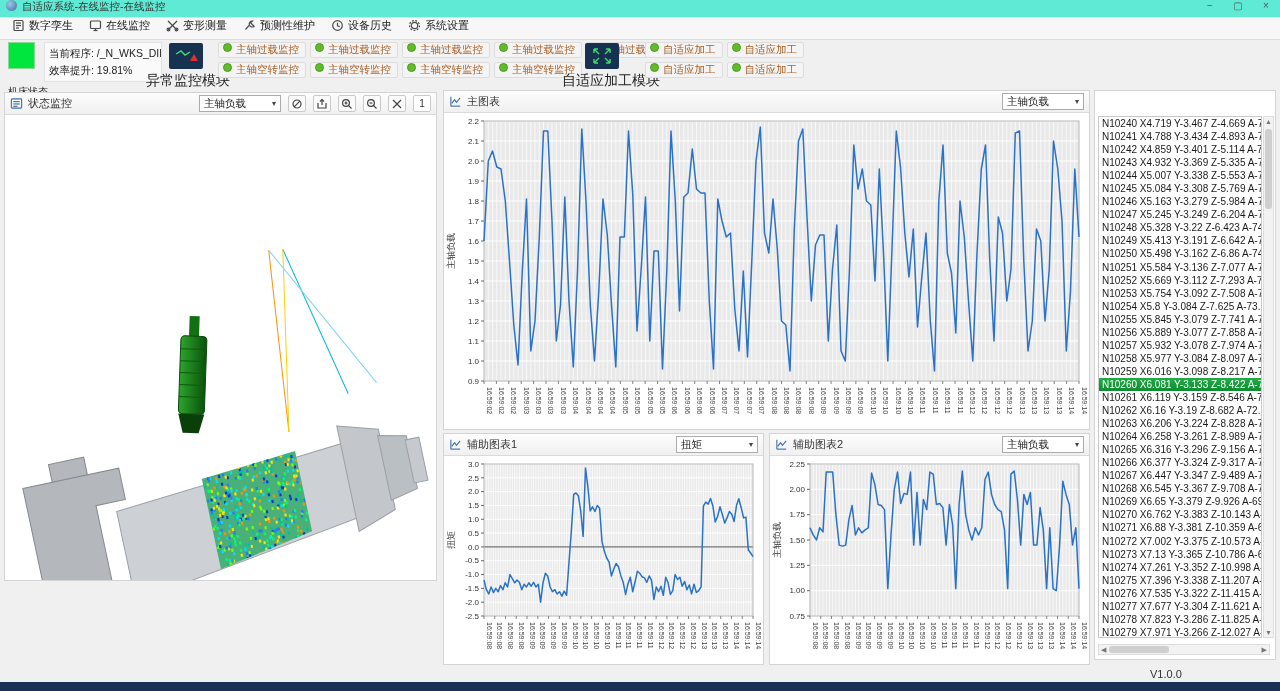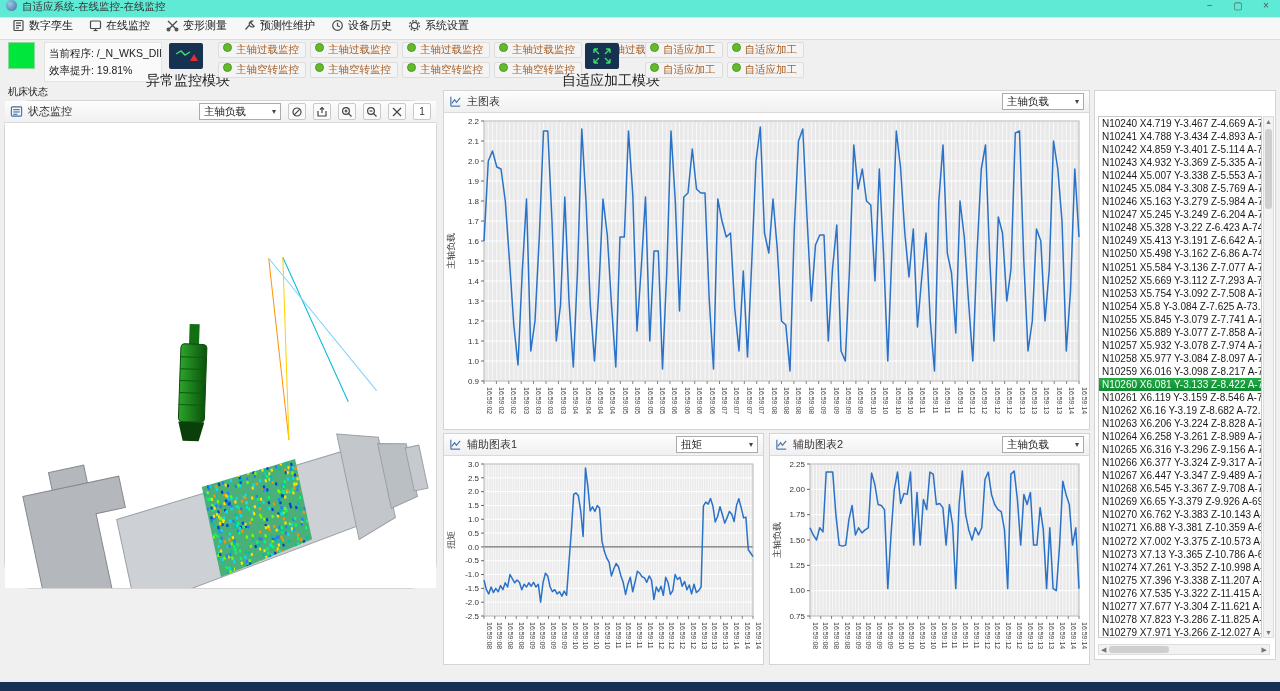--- a/index.html
+++ b/index.html
@@ -220,21 +220,21 @@
             <span>自适应加工</span>
           </div>
           <div class="sbtn">
             <span class="dot"></span>
             <span>自适应加工</span>
           </div>
         </div>
     </div>
   </div>
 
-  <div class="panel" style="left:4px; top:100px; width:433px; height:489px;border-radius:28px;">
+  <div class="panel" style="left:4px; top:92px; width:433px; height:489px;">
     <div class="phead">
       <span class="picon">
         <svg viewBox="0 0 14 14" stroke="#3f6fa8" fill="none" stroke-width="1.2">
             <rect x="1.5" y="2" width="11" height="10" rx="1"></rect>
             <line x1="3.5" y1="5" x2="10.5" y2="5"></line>
             <line x1="3.5" y1="7.5" x2="10.5" y2="7.5"></line>
             <line x1="3.5" y1="10" x2="8" y2="10"></line>
           </svg>
       </span>
       <span>状态监控</span>
@@ -1498,14 +1498,17 @@
       <div class="thumb"></div>
       <div class="varr" style="bottom:1px;">▼</div>
     </div>
     <div class="hscroll">
       <div class="harr" style="left:2px;">◀</div>
       <div class="thumb"></div>
       <div class="harr" style="right:2px;">▶</div>
     </div>
   </div>
 
+  <div class="bottombar">
+    <span class="version">V1.0.0</span>
+  </div>
   <div class="navstrip"></div>
 </div>
 
 </body></html>

